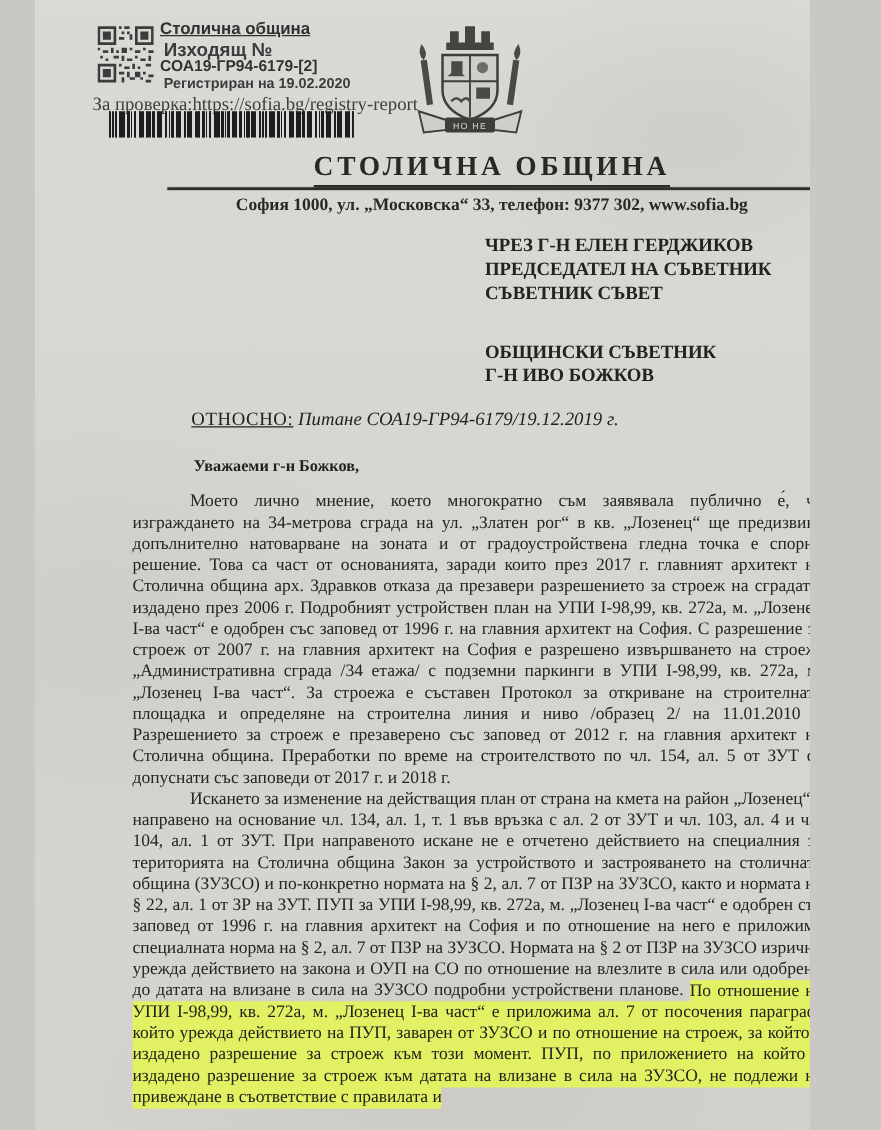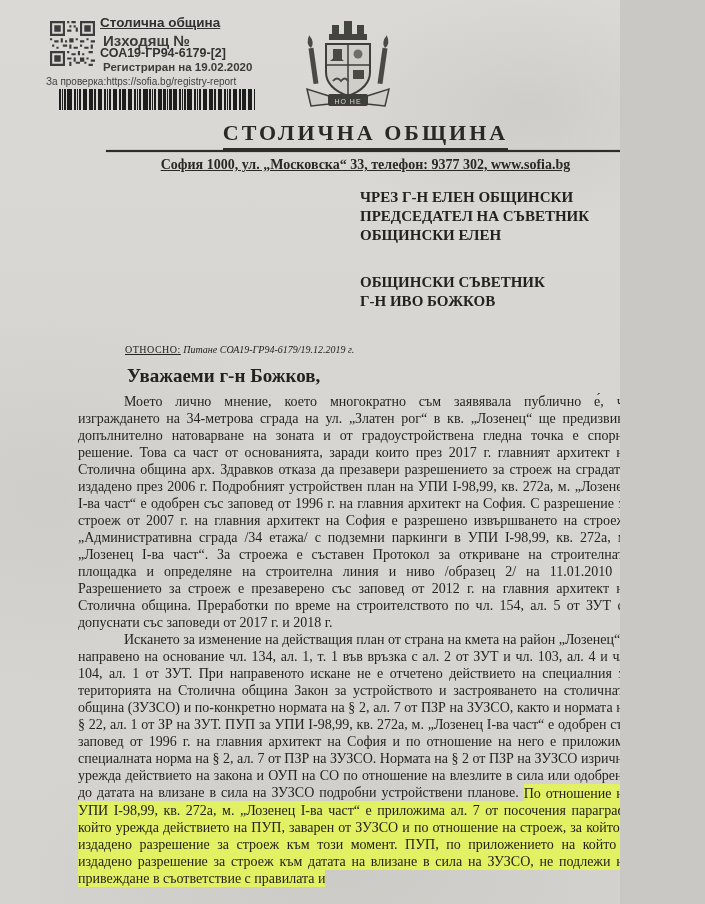--- a/index.html
+++ b/index.html
@@ -6,56 +6,57 @@
   .page{
     position:relative;width:620px;height:904px;overflow:hidden;
     background-color:#d8d7d3;
     background-image:
       radial-gradient(ellipse 300px 180px at 85% 12%, rgba(110,110,104,0.10), transparent 65%),
       radial-gradient(ellipse 420px 300px at 8% 55%, rgba(120,120,114,0.08), transparent 65%),
       radial-gradient(ellipse 520px 240px at 55% 96%, rgba(115,115,105,0.09), transparent 65%),
       linear-gradient(180deg, #dad9d5 0%, #d6d5d1 50%, #d4d3cf 100%);
     font-family:"Liberation Serif","DejaVu Serif",serif;
     color:#211f1c;
+    margin-left:28px;
   }
   
   .stamp{position:absolute;left:45px;top:12px;width:260px;height:100px;
          font-family:"Liberation Sans","DejaVu Sans",sans-serif;color:#3b3b3b;}
   .qr{position:absolute;left:5px;top:8px;width:45px;height:47px;}
   .stamp-org{position:absolute;left:55px;top:3px;font-size:13.5px;font-weight:bold;
              color:#303030;text-decoration:underline;white-space:nowrap;}
   .stamp-l1{position:absolute;left:58px;top:20px;font-size:15px;font-weight:bold;white-space:nowrap;}
   .stamp-l2{position:absolute;left:55px;top:34px;font-size:12.5px;font-weight:bold;color:#323232;white-space:nowrap;}
   .stamp-l3{position:absolute;left:58px;top:49px;font-size:11.5px;font-weight:bold;white-space:nowrap;}
-  .stamp-verify{position:absolute;left:1px;top:64px;font-size:10px;white-space:nowrap;color:#3e3e3e;}
+  .stamp-verify{position:absolute;left:1px;top:64px;font-size:15px;white-space:nowrap;color:#3e3e3e;font-family:Liberation Serif, serif;}
   .barcode{position:absolute;left:14px;top:77px;width:196px;height:21px;
     background:
       repeating-linear-gradient(90deg,#1d1d1d 0 2px,transparent 2px 5px),
       repeating-linear-gradient(90deg,#1d1d1d 0 1px,transparent 1px 8px),
       repeating-linear-gradient(90deg,#1d1d1d 0 1px,transparent 1px 3px);
   }
   
   .arms{position:absolute;left:293px;top:18px;width:110px;height:100px;}
   
   .title-wrap{position:absolute;left:106px;top:120px;width:519px;text-align:center;}
   .title{display:inline-block;font-size:22px;font-weight:bold;letter-spacing:3px;
          color:#2a2825;border-bottom:2.5px solid #2e2d2a;padding-bottom:2px;white-space:nowrap;}
   .rule{position:absolute;left:106px;top:150px;width:519px;height:2px;background:#2e2d2a;
         box-shadow:0 0 1px #2e2d2a;}
   .address{position:absolute;left:106px;top:157px;width:519px;text-align:center;
-           font-size:14px;font-weight:bold;color:#2a2825;text-decoration:underline;white-space:nowrap;}
+           font-size:14px;font-weight:bold;color:#2a2825;white-space:nowrap;}
   
   .recipients{position:absolute;left:360px;top:188px;font-size:15px;font-weight:bold;
               line-height:19px;color:#242220;}
   .r-gap{height:28px;}
   
-  .subject{position:absolute;left:125px;top:344px;font-size:10px;color:#242220;white-space:nowrap;}
+  .subject{position:absolute;left:125px;top:328px;font-size:15px;color:#242220;white-space:nowrap;}
   .subj-label{text-decoration:underline;letter-spacing:0.5px;}
   .subj-text{font-style:italic;}
-  .salutation{position:absolute;left:127px;top:365px;font-size:19px;font-weight:bold;color:#242220;}
+  .salutation{position:absolute;left:127px;top:365px;font-size:13px;font-weight:bold;color:#242220;}
   
   .body-text{position:absolute;left:78px;top:393px;width:552px;font-size:14px;
              line-height:17px;text-align:justify;color:#262420;}
   .para{margin:0;text-indent:46px;}
   mark{background:#e2f163;color:#23211c;padding:1.5px 0;
        -webkit-box-decoration-break:clone;box-decoration-break:clone;}
 </style>
 </head>
 <body>
 
@@ -111,23 +112,23 @@
     <text x="55" y="85.5" text-anchor="middle" font-size="7" letter-spacing="1" font-family="Liberation Sans, sans-serif" fill="#d8d7d3">НО НЕ</text>
   </svg>
 
   <div class="title-wrap">
     <span class="title">СТОЛИЧНА ОБЩИНА</span>
   </div>
   <div class="rule"></div>
   <div class="address">София 1000, ул. „Московска“ 33, телефон: 9377 302, www.sofia.bg</div>
 
   <div class="recipients">
-    <div class="r-line">ЧРЕЗ Г-Н ЕЛЕН ОБЩИНСКИ</div>
+    <div class="r-line">ЧРЕЗ Г-Н ЕЛЕН ГЕРДЖИКОВ</div>
     <div class="r-line">ПРЕДСЕДАТЕЛ НА СЪВЕТНИК</div>
-    <div class="r-line">ОБЩИНСКИ ЕЛЕН</div>
+    <div class="r-line">СЪВЕТНИК СЪВЕТ</div>
     <div class="r-gap"></div>
     <div class="r-line">ОБЩИНСКИ СЪВЕТНИК</div>
     <div class="r-line">Г-Н ИВО БОЖКОВ</div>
   </div>
 
   <div class="subject">
     <span class="subj-label">ОТНОСНО:</span>
     <span class="subj-text">Питане СОА19-ГР94-6179/19.12.2019 г.</span>
   </div>
 

